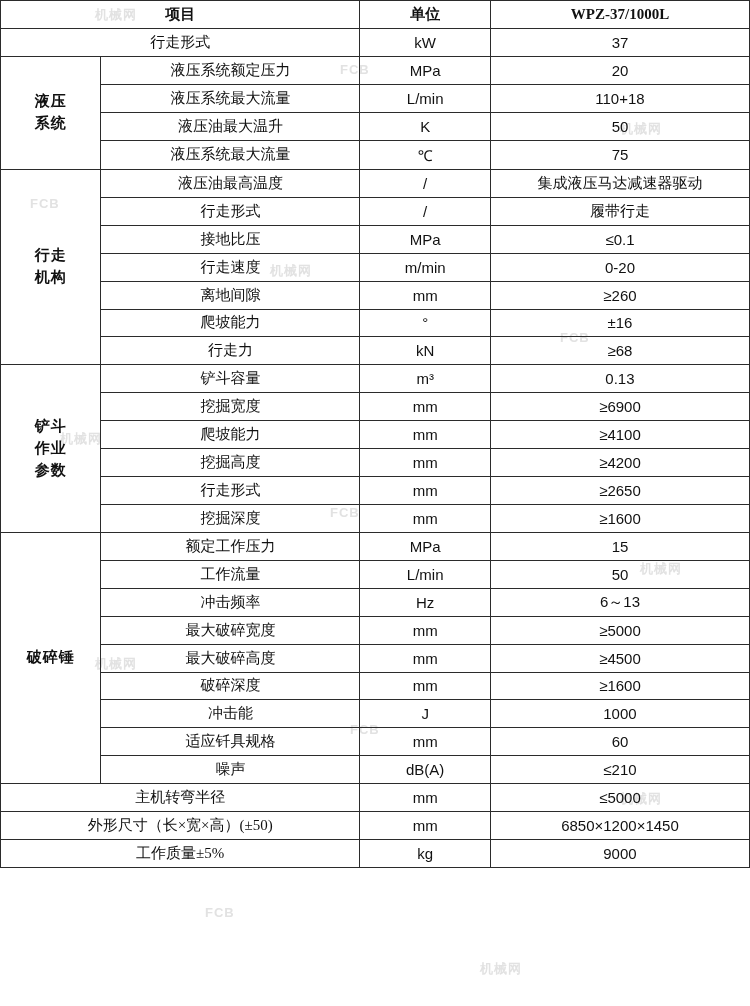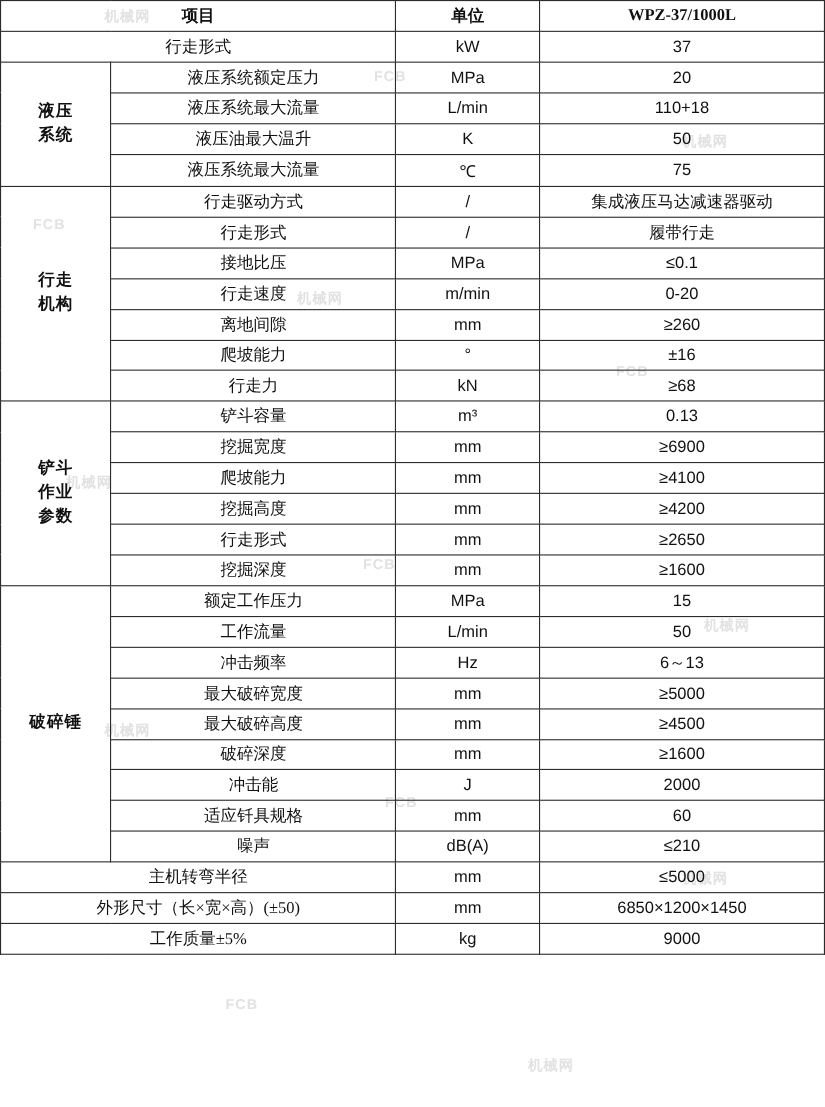--- a/index.html
+++ b/index.html
@@ -151,21 +151,21 @@
       <td class="item-cell">液压系统最大流量</td>
       <td class="unit-cell">℃</td>
       <td class="value-cell">75</td>
     </tr>
 
     <tr>
       <td class="group-cell" rowspan="7">
         <div>行走</div>
         <div>机构</div>
       </td>
-      <td class="item-cell">行走驱动方式</td>
+      <td class="item-cell">液压油最高温度</td>
       <td class="unit-cell">/</td>
       <td class="value-cell cn">集成液压马达减速器驱动</td>
     </tr>
     <tr>
       <td class="item-cell">行走形式</td>
       <td class="unit-cell">/</td>
       <td class="value-cell cn">履带行走</td>
     </tr>
     <tr>
       <td class="item-cell">接地比压</td>
@@ -258,21 +258,21 @@
       <td class="value-cell">≥4500</td>
     </tr>
     <tr>
       <td class="item-cell">破碎深度</td>
       <td class="unit-cell">mm</td>
       <td class="value-cell">≥1600</td>
     </tr>
     <tr>
       <td class="item-cell">冲击能</td>
       <td class="unit-cell">J</td>
-      <td class="value-cell">2000</td>
+      <td class="value-cell">1000</td>
     </tr>
     <tr>
       <td class="item-cell">适应钎具规格</td>
       <td class="unit-cell">mm</td>
       <td class="value-cell">60</td>
     </tr>
     <tr>
       <td class="item-cell">噪声</td>
       <td class="unit-cell">dB(A)</td>
       <td class="value-cell">≤210</td>

